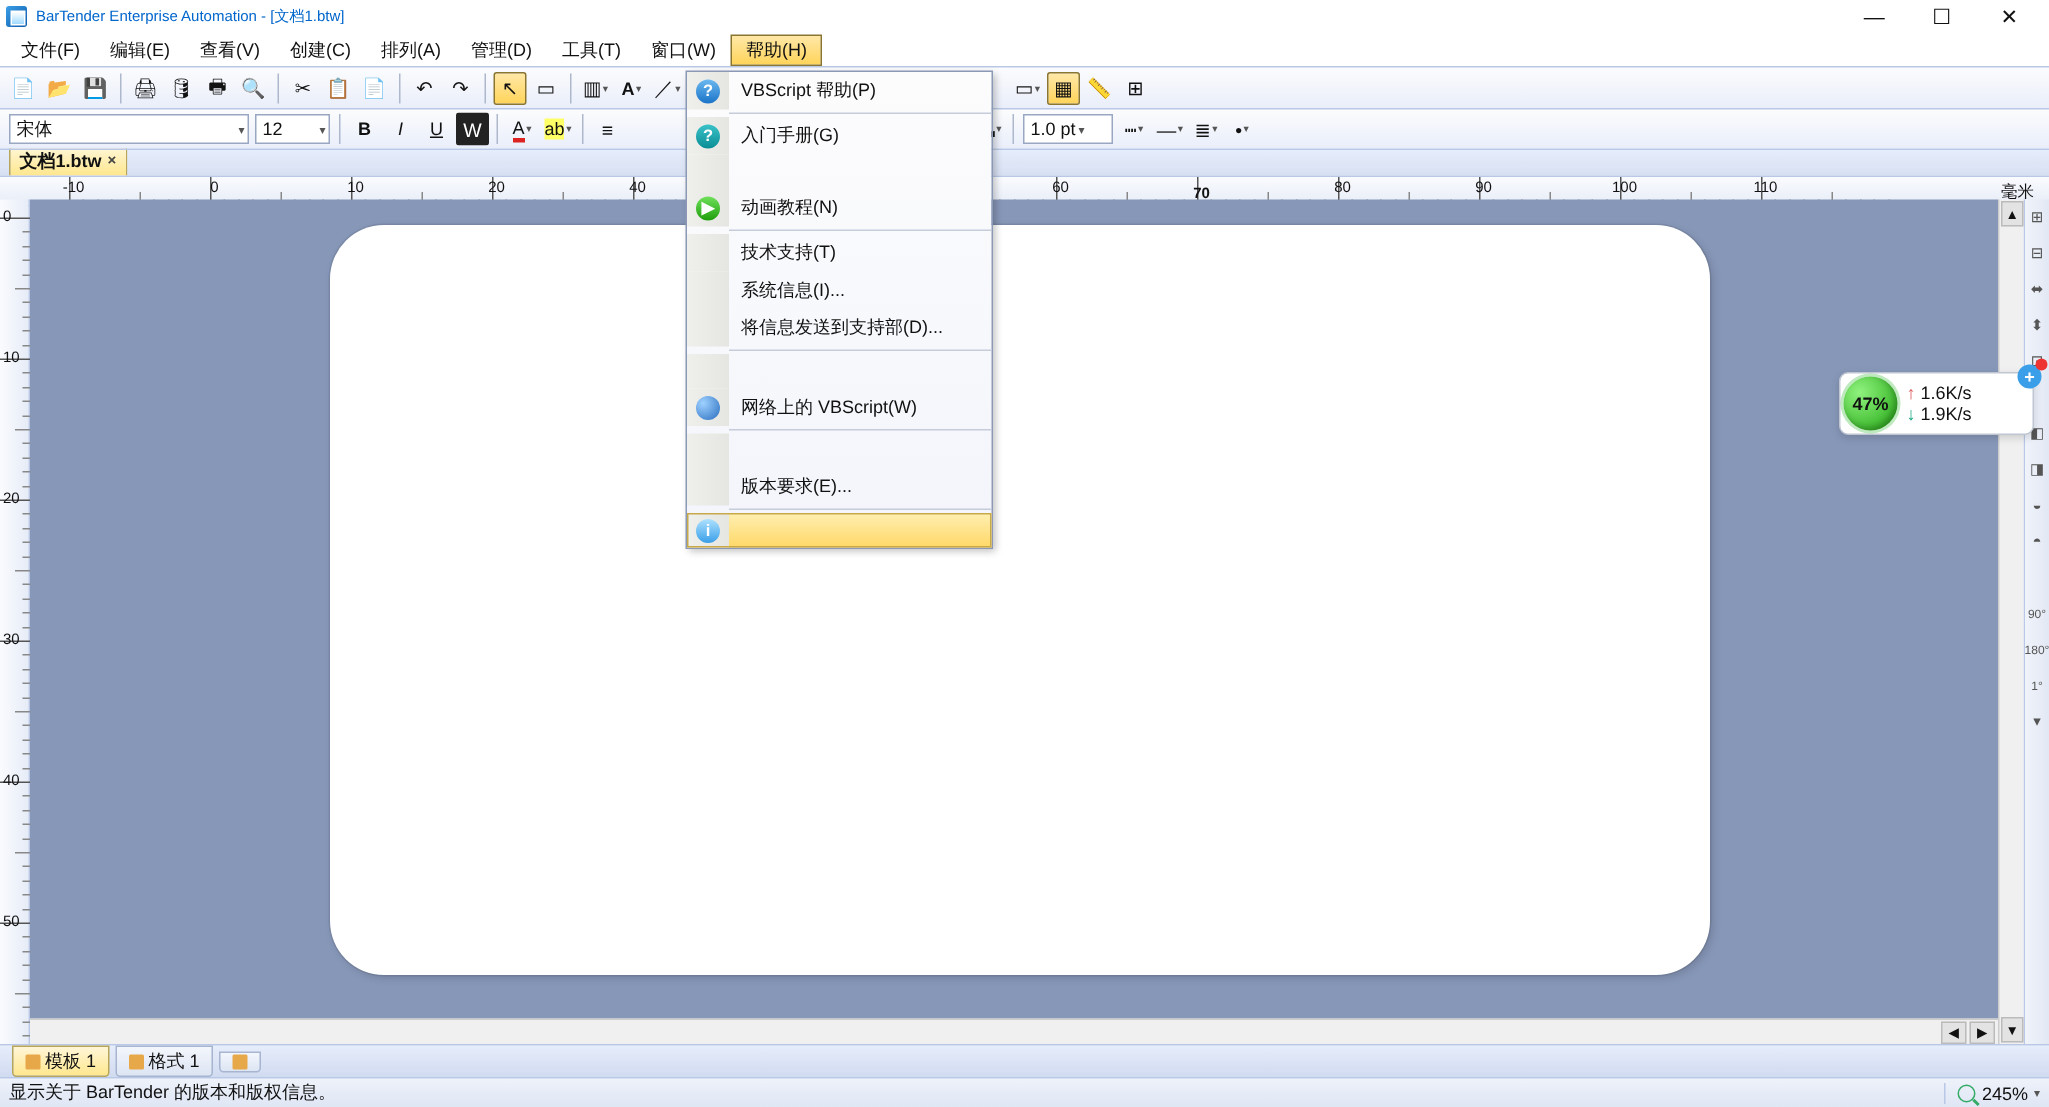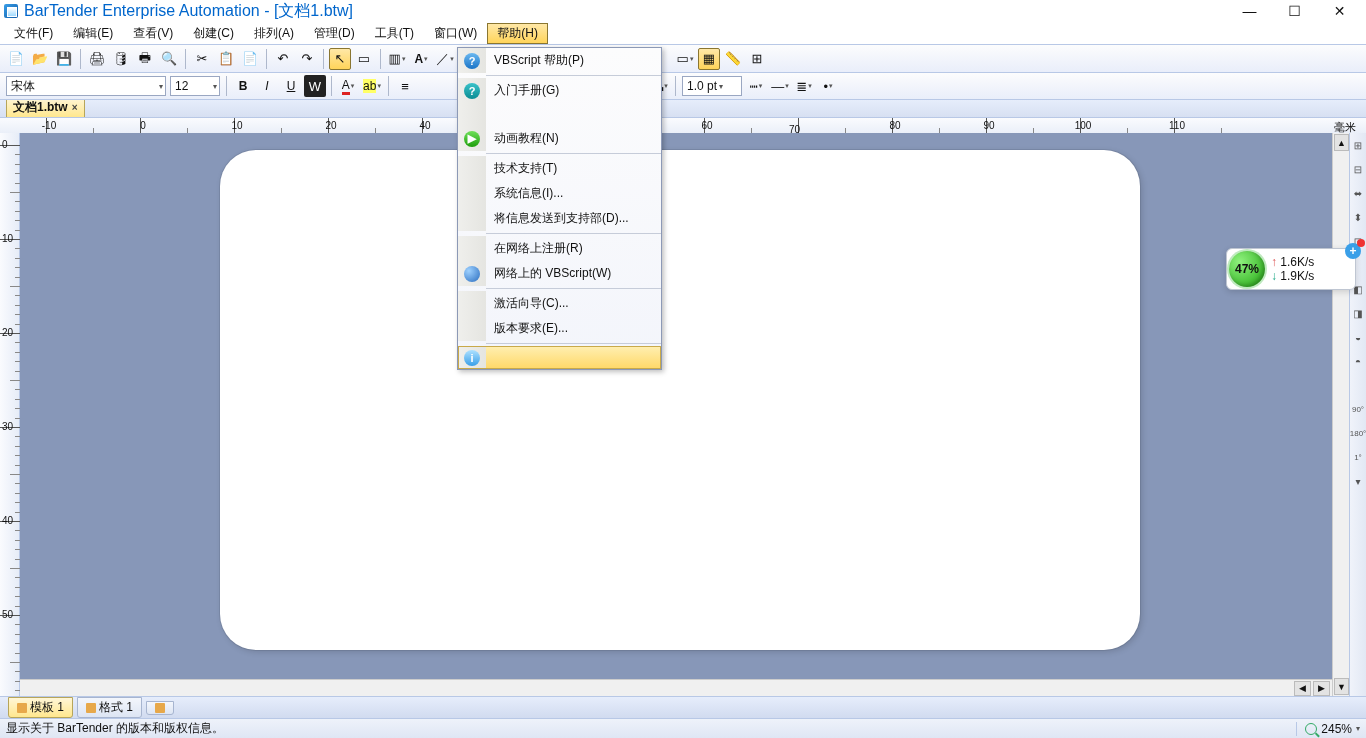--- a/index.html
+++ b/index.html
@@ -1,21 +1,21 @@
 <!DOCTYPE html>
 <html><head>
 <meta charset="utf-8">
 <style>
 * { margin:0; padding:0; box-sizing:border-box; font-family:"Microsoft YaHei","SimSun",sans-serif; font-size:12px; color:#111; }
 body { background:#fff; width:1366px; height:738px; overflow:hidden; position:relative; }
 
 .title-bar { height:22px; background:#fff; display:flex; align-items:center; padding:0 4px; }
 .app-icon { width:14px; height:14px; background:linear-gradient(135deg,#3a9fe8 0%,#0d5aa8 100%); border-radius:2px; margin-right:6px; position:relative; }
 .app-icon::after { content:""; position:absolute; left:3px; top:3px; width:8px; height:8px; border:1px solid #fff; background:linear-gradient(#fff,#a0daff); }
-.title-text { color:#0066cc; font-size:16px; }
+.title-text { color:#0066cc; font-size:10px; }
 .win-controls { margin-left:auto; display:flex; }
 .win-btn { width:45px; height:22px; display:flex; align-items:center; justify-content:center; font-size:14px; }
 
 .menu-bar { height:22px; background:#fff; display:flex; align-items:center; padding:0 4px; }
 .menu-item { padding:2px 10px; cursor:default; }
 .menu-item.active { background:linear-gradient(#ffe8a7,#ffd45a); border:1px solid #8a7631; padding:1px 9px; }
 
 .toolbar-row { height:28px; background:linear-gradient(#fcfcfd,#e9eefa); border-top:1px solid #b8c8e6; display:flex; align-items:center; padding:0 4px; position:relative; }
 .toolbar-row.row2 { border-bottom:1px solid #b8c8e6; }
 .tbar-sep { display:inline-block; width:1px; height:20px; background:#aeb8cc; margin:0 4px; }
@@ -288,21 +288,21 @@
       <div class="ruler-tick minor" style="left: 693.4px; height: 5px; top: 15px;"></div>
       <div class="ruler-tick minor" style="left: 702.8px; height: 5px; top: 15px;"></div>
       <div class="ruler-tick minor" style="left: 712.2px; height: 5px; top: 15px;"></div>
       <div class="ruler-tick minor" style="left: 721.6px; height: 5px; top: 15px;"></div>
       <div class="ruler-tick minor" style="left: 731px; height: 10px; top: 10px;"></div>
       <div class="ruler-tick minor" style="left: 740.4px; height: 5px; top: 15px;"></div>
       <div class="ruler-tick minor" style="left: 749.8px; height: 5px; top: 15px;"></div>
       <div class="ruler-tick minor" style="left: 759.2px; height: 5px; top: 15px;"></div>
       <div class="ruler-tick minor" style="left: 768.6px; height: 5px; top: 15px;"></div>
       <div class="ruler-tick major" style="left: 778px;">
-        <span style="position: absolute; top: 6px; left: -10px; font-size: 10px; width: 24px; text-align: left;">70</span>
+        <span style="position: absolute; top: 6px; left: -10px; font-size: 10px; width: 24px; text-align: center; font-weight: bold;">70</span>
       </div>
       <div class="ruler-tick minor" style="left: 787.4px; height: 5px; top: 15px;"></div>
       <div class="ruler-tick minor" style="left: 796.8px; height: 5px; top: 15px;"></div>
       <div class="ruler-tick minor" style="left: 806.2px; height: 5px; top: 15px;"></div>
       <div class="ruler-tick minor" style="left: 815.6px; height: 5px; top: 15px;"></div>
       <div class="ruler-tick minor" style="left: 825px; height: 10px; top: 10px;"></div>
       <div class="ruler-tick minor" style="left: 834.4px; height: 5px; top: 15px;"></div>
       <div class="ruler-tick minor" style="left: 843.8px; height: 5px; top: 15px;"></div>
       <div class="ruler-tick minor" style="left: 853.2px; height: 5px; top: 15px;"></div>
       <div class="ruler-tick minor" style="left: 862.6px; height: 5px; top: 15px;"></div>
@@ -506,32 +506,30 @@
       <div class="dd-iconcol"></div>
       <div class="dd-label">系统信息(I)...</div>
     </div>
     <div class="dd-item">
       <div class="dd-iconcol"></div>
       <div class="dd-label">将信息发送到支持部(D)...</div>
     </div>
     <div class="dd-sep"></div>
     <div class="dd-item">
       <div class="dd-iconcol"></div>
-      <div class="dd-label">在网络上注册(R)</div>
     </div>
     <div class="dd-item">
       <div class="dd-iconcol">
         <div class="dd-ico globe"></div>
       </div>
       <div class="dd-label">网络上的 VBScript(W)</div>
     </div>
     <div class="dd-sep"></div>
     <div class="dd-item">
       <div class="dd-iconcol"></div>
-      <div class="dd-label">激活向导(C)...</div>
     </div>
     <div class="dd-item">
       <div class="dd-iconcol"></div>
       <div class="dd-label">版本要求(E)...</div>
     </div>
     <div class="dd-sep"></div>
     <div class="dd-item hover">
       <div class="dd-iconcol">
         <div class="dd-ico info">i</div>
       </div>

